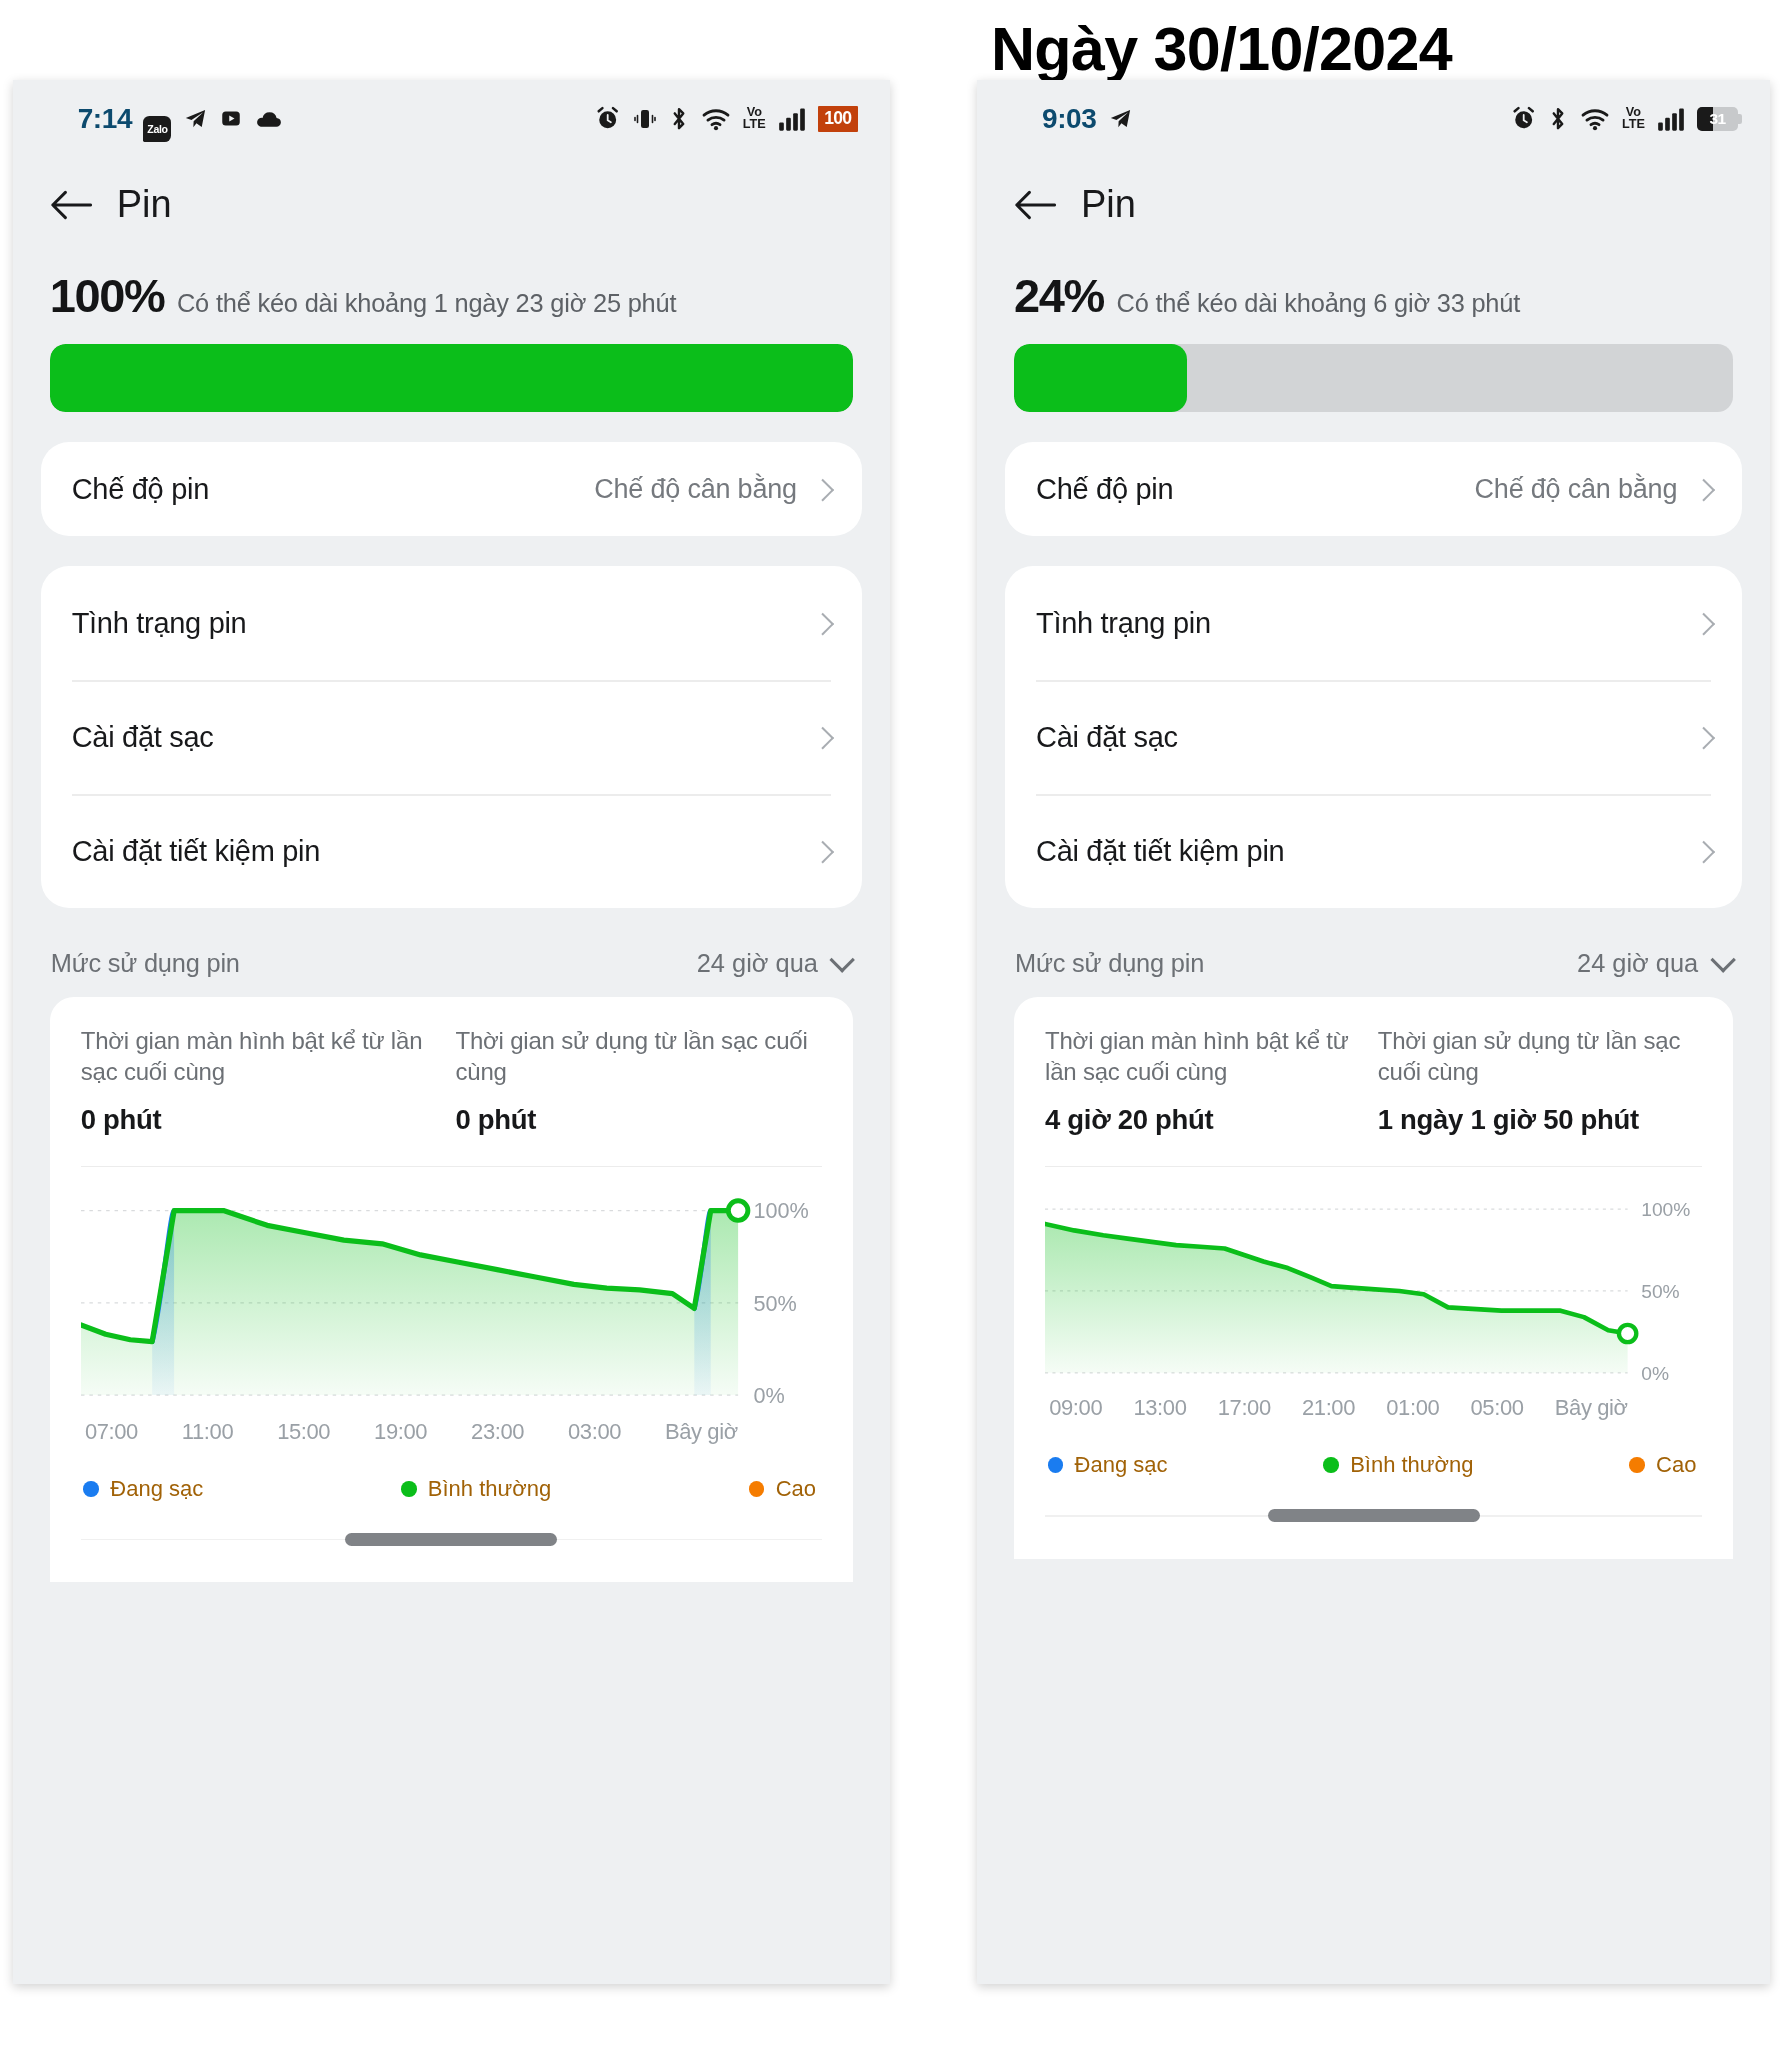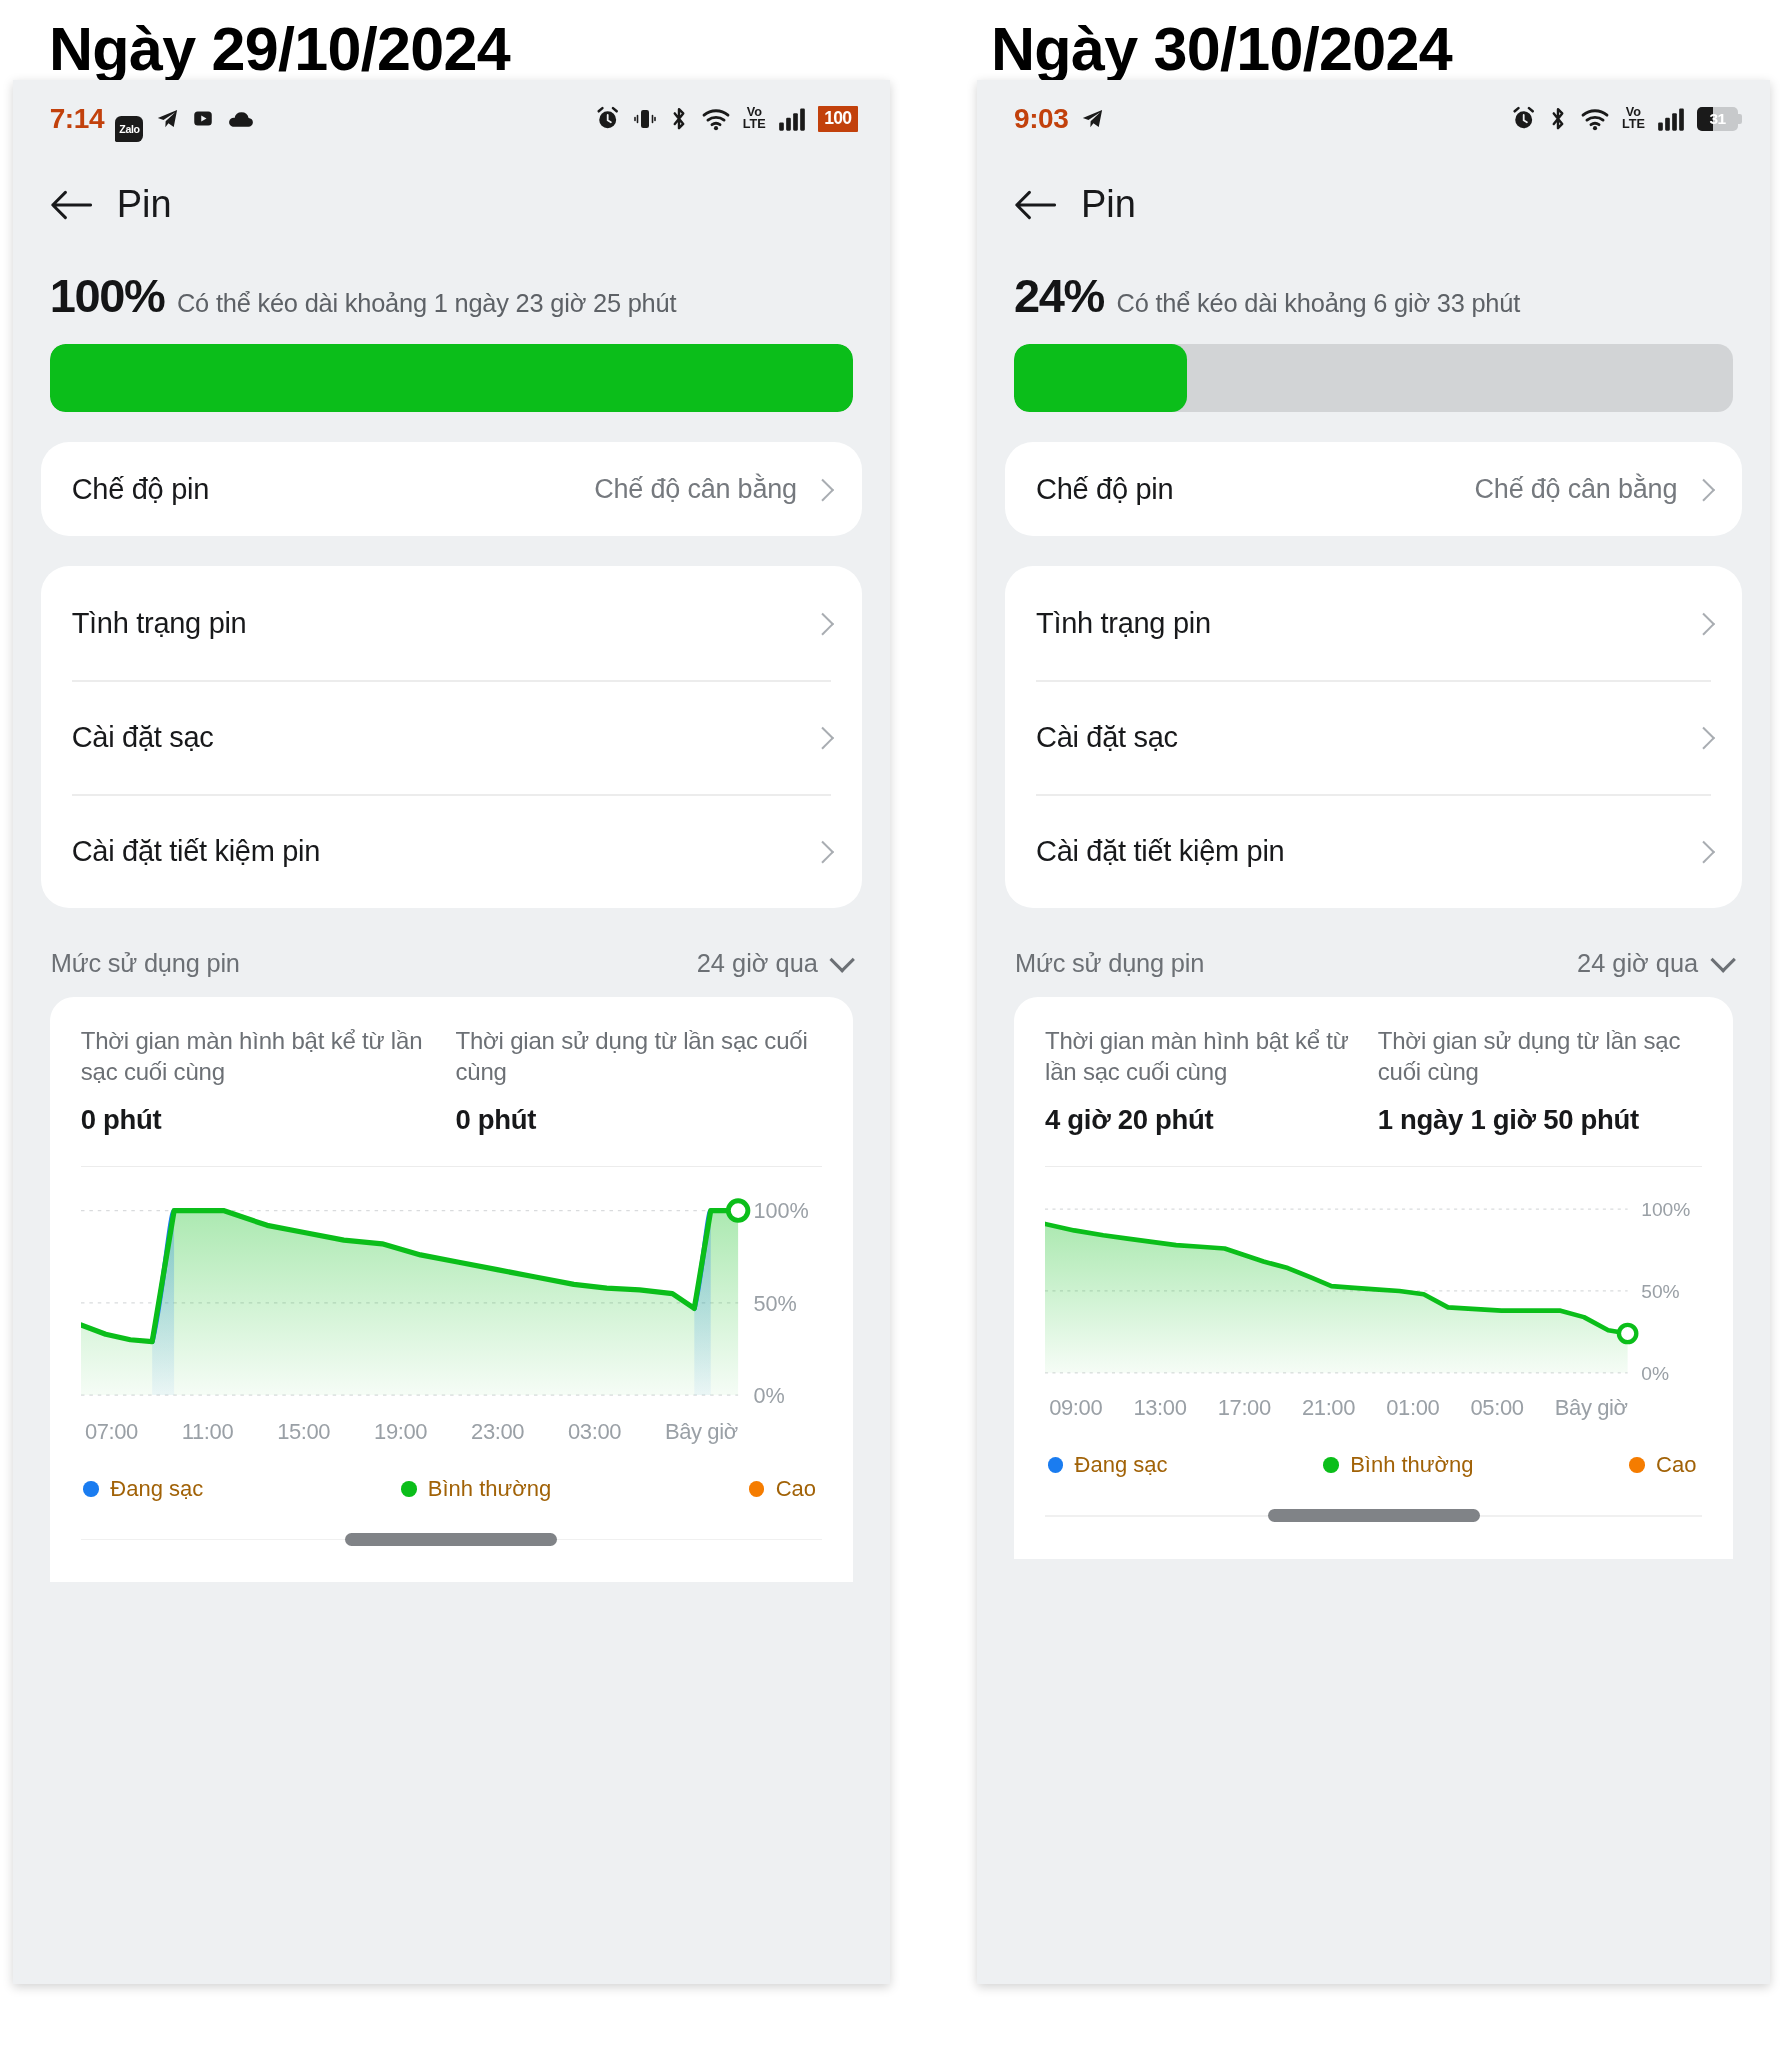--- a/index.html
+++ b/index.html
@@ -37,21 +37,21 @@
   .statusbar {
     position: relative;
     height: 78px;
     display: flex; align-items: center;
     justify-content: space-between;
     padding: 0 32px 0 37px;
   }
   .sb-left, .sb-right { display: flex; align-items: center; }
   .sb-left  { gap: 11.3px; }
   .sb-right { gap: 12px; }
-  .clock { font-size: 28px; font-weight: 600; color:#c2410c; letter-spacing:-0.4px;}
+  .clock { font-size: 28px; font-weight: 600; color:#0c4a6e; letter-spacing:-0.4px;margin-left:28px;}
   .sbicon { display:flex; align-items:center; justify-content:center; color:#1a1a1a; }
   .zalo {
     width: 28px; height: 25.4px; background:#1b1b1b; border-radius:6.3px 6.3px 6.3px 1.4px;
     color:#fff; font-size:10.6px; font-weight:700; display:flex;
     align-items:center; justify-content:center; letter-spacing:-0.4px;margin-top:20px;
   }
   .volte { font-size:12.7px; font-weight:800; line-height:.92; text-align:center; color:#1a1a1a; }
   .batt-pill {
     background:#c2410c; color:#fff; border-radius:1px;
     font-size:17.6px; font-weight:800; padding:2.1px 6.3px 2.8px; letter-spacing:-0.7px;
@@ -136,21 +136,20 @@
     position:absolute; left:50%; transform:translateX(-50%); top: 31px;
     width:212px; height:12.7px; border-radius:7px; background:#808387;
   }
   .navpad { height: 42px; }
 </style>
 </head>
 <body>
 
 <div class="stage">
 
-  <div class="caption" id="cap-left">Ngày 29/10/2024</div>
   <div class="caption" id="cap-right">Ngày 30/10/2024</div>
 
   <div class="phone" id="phone-left">
 
     <div class="statusbar">
       <div class="sb-left">
         <span class="clock">7:14</span>
         <span class="zalo">Zalo</span>
         <span class="sbicon">
           <svg width="25.4" height="22.6" viewBox="0 0 24 24">

